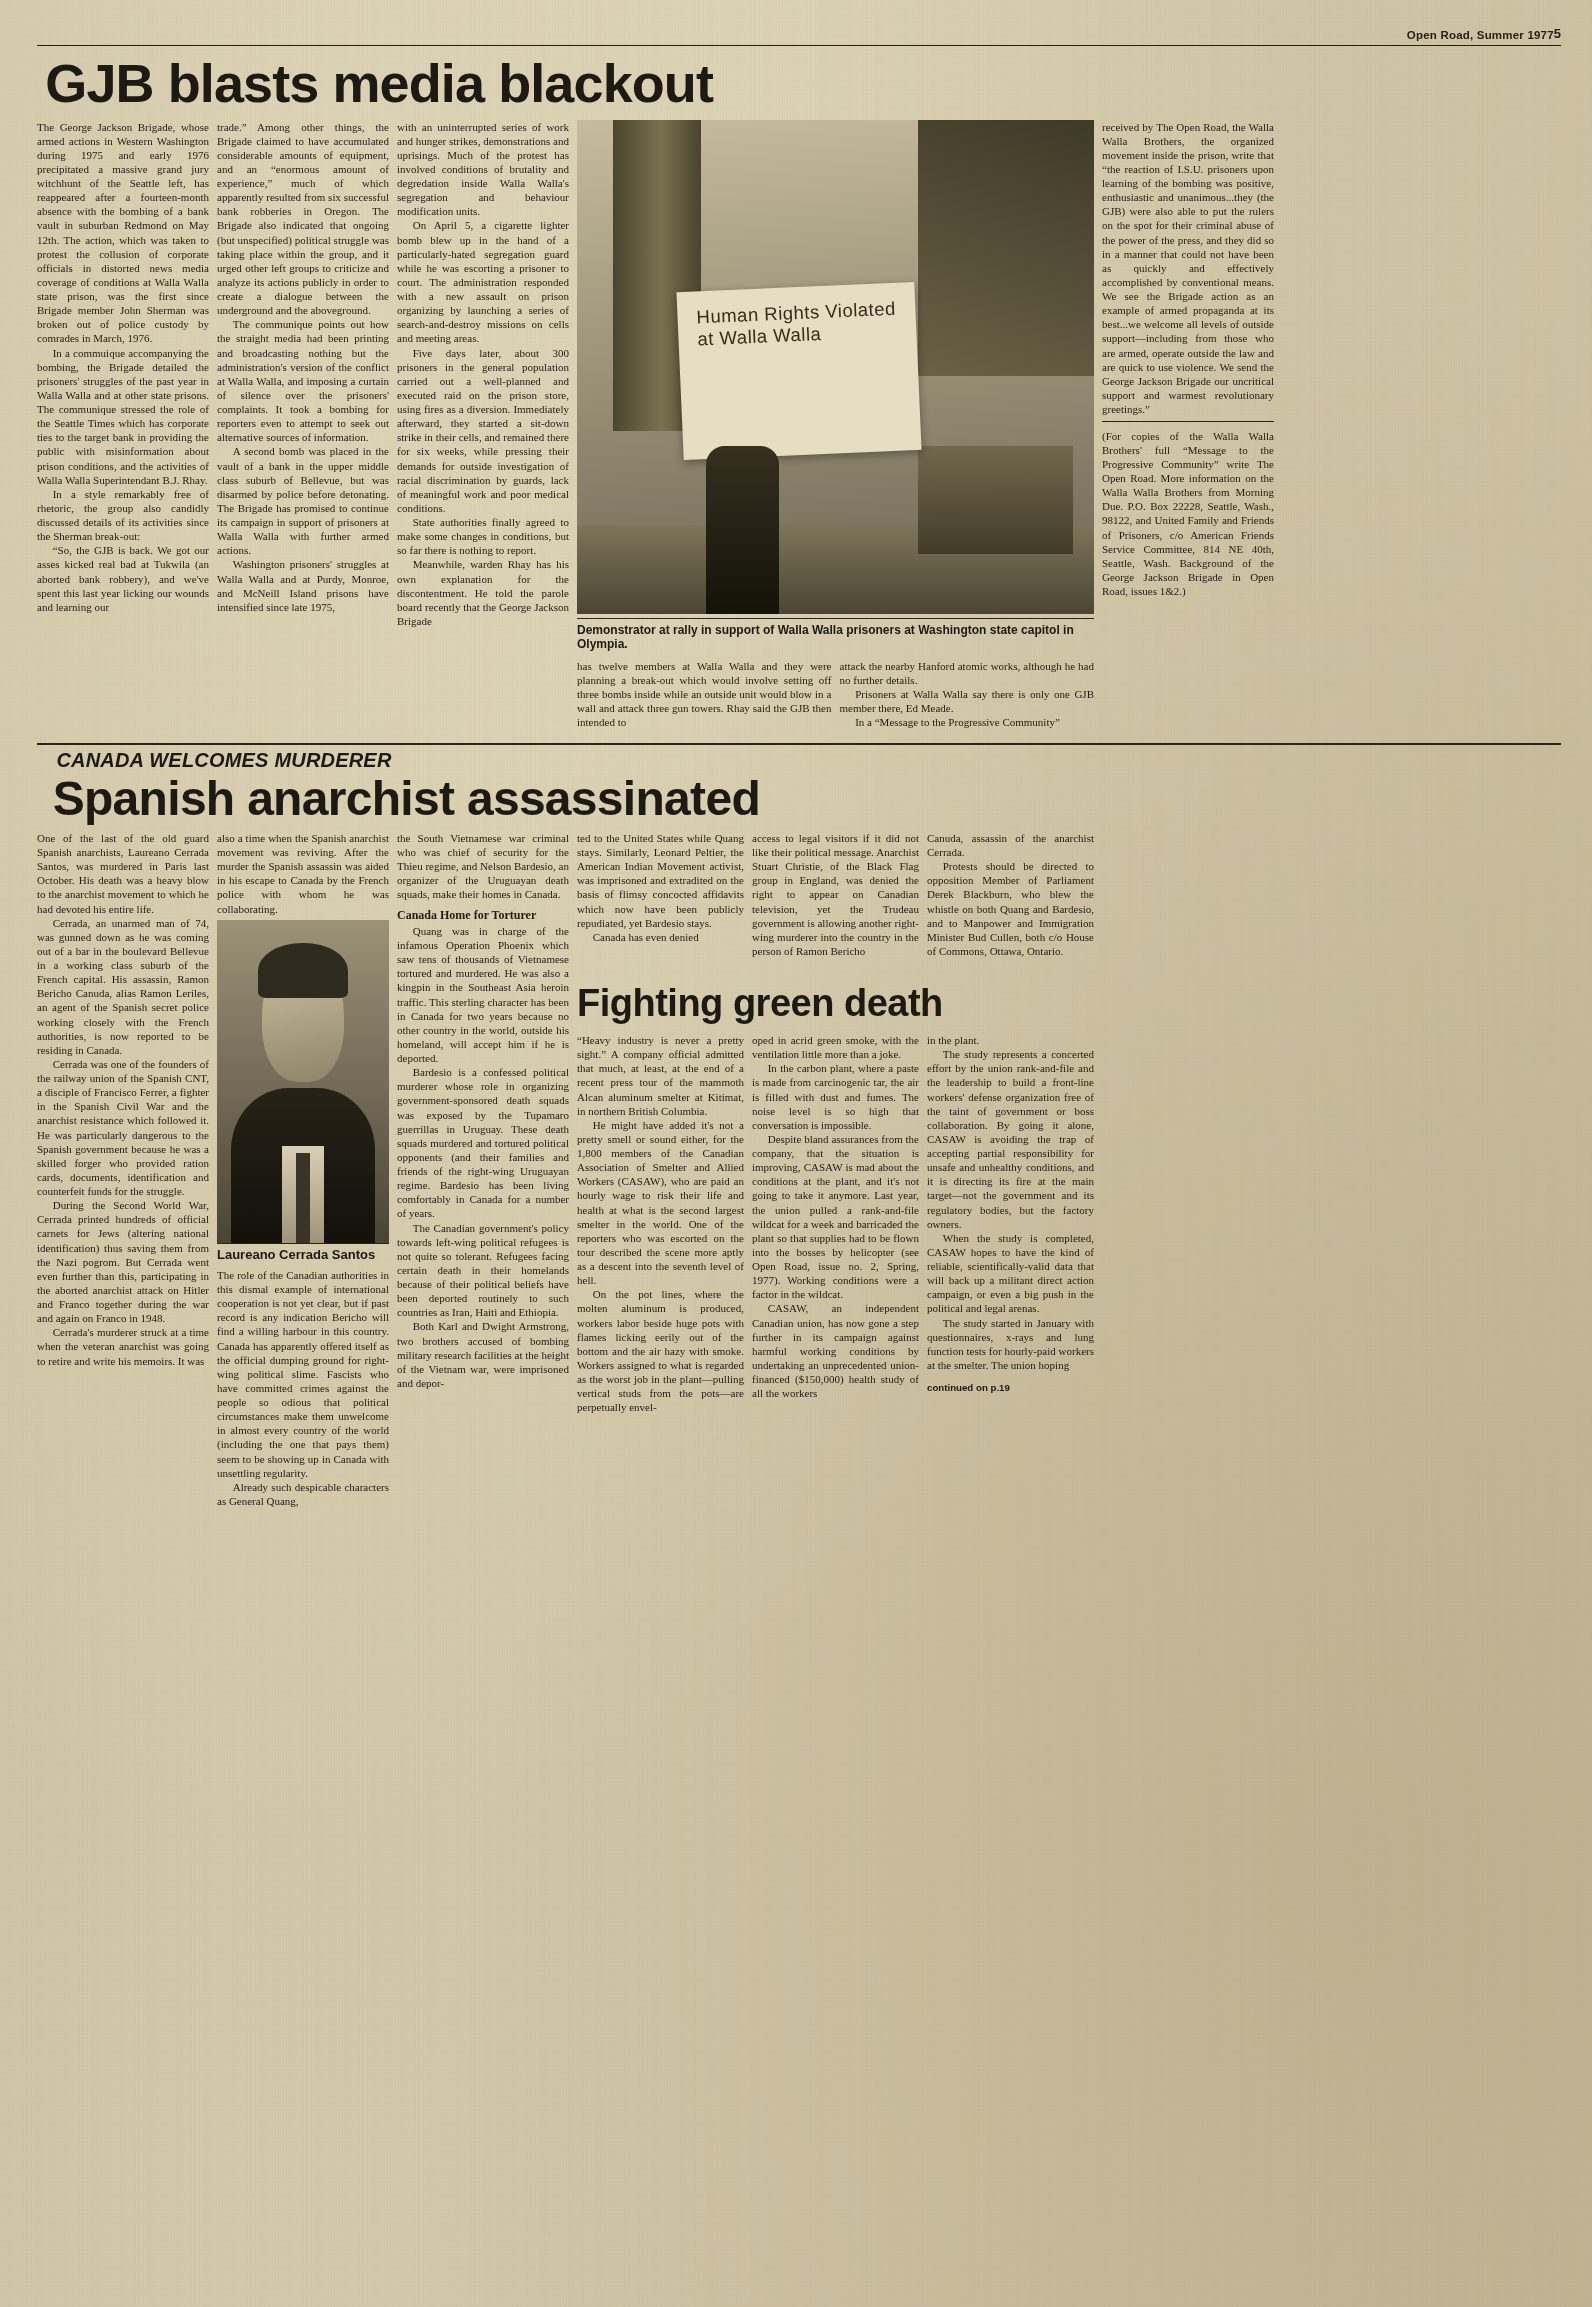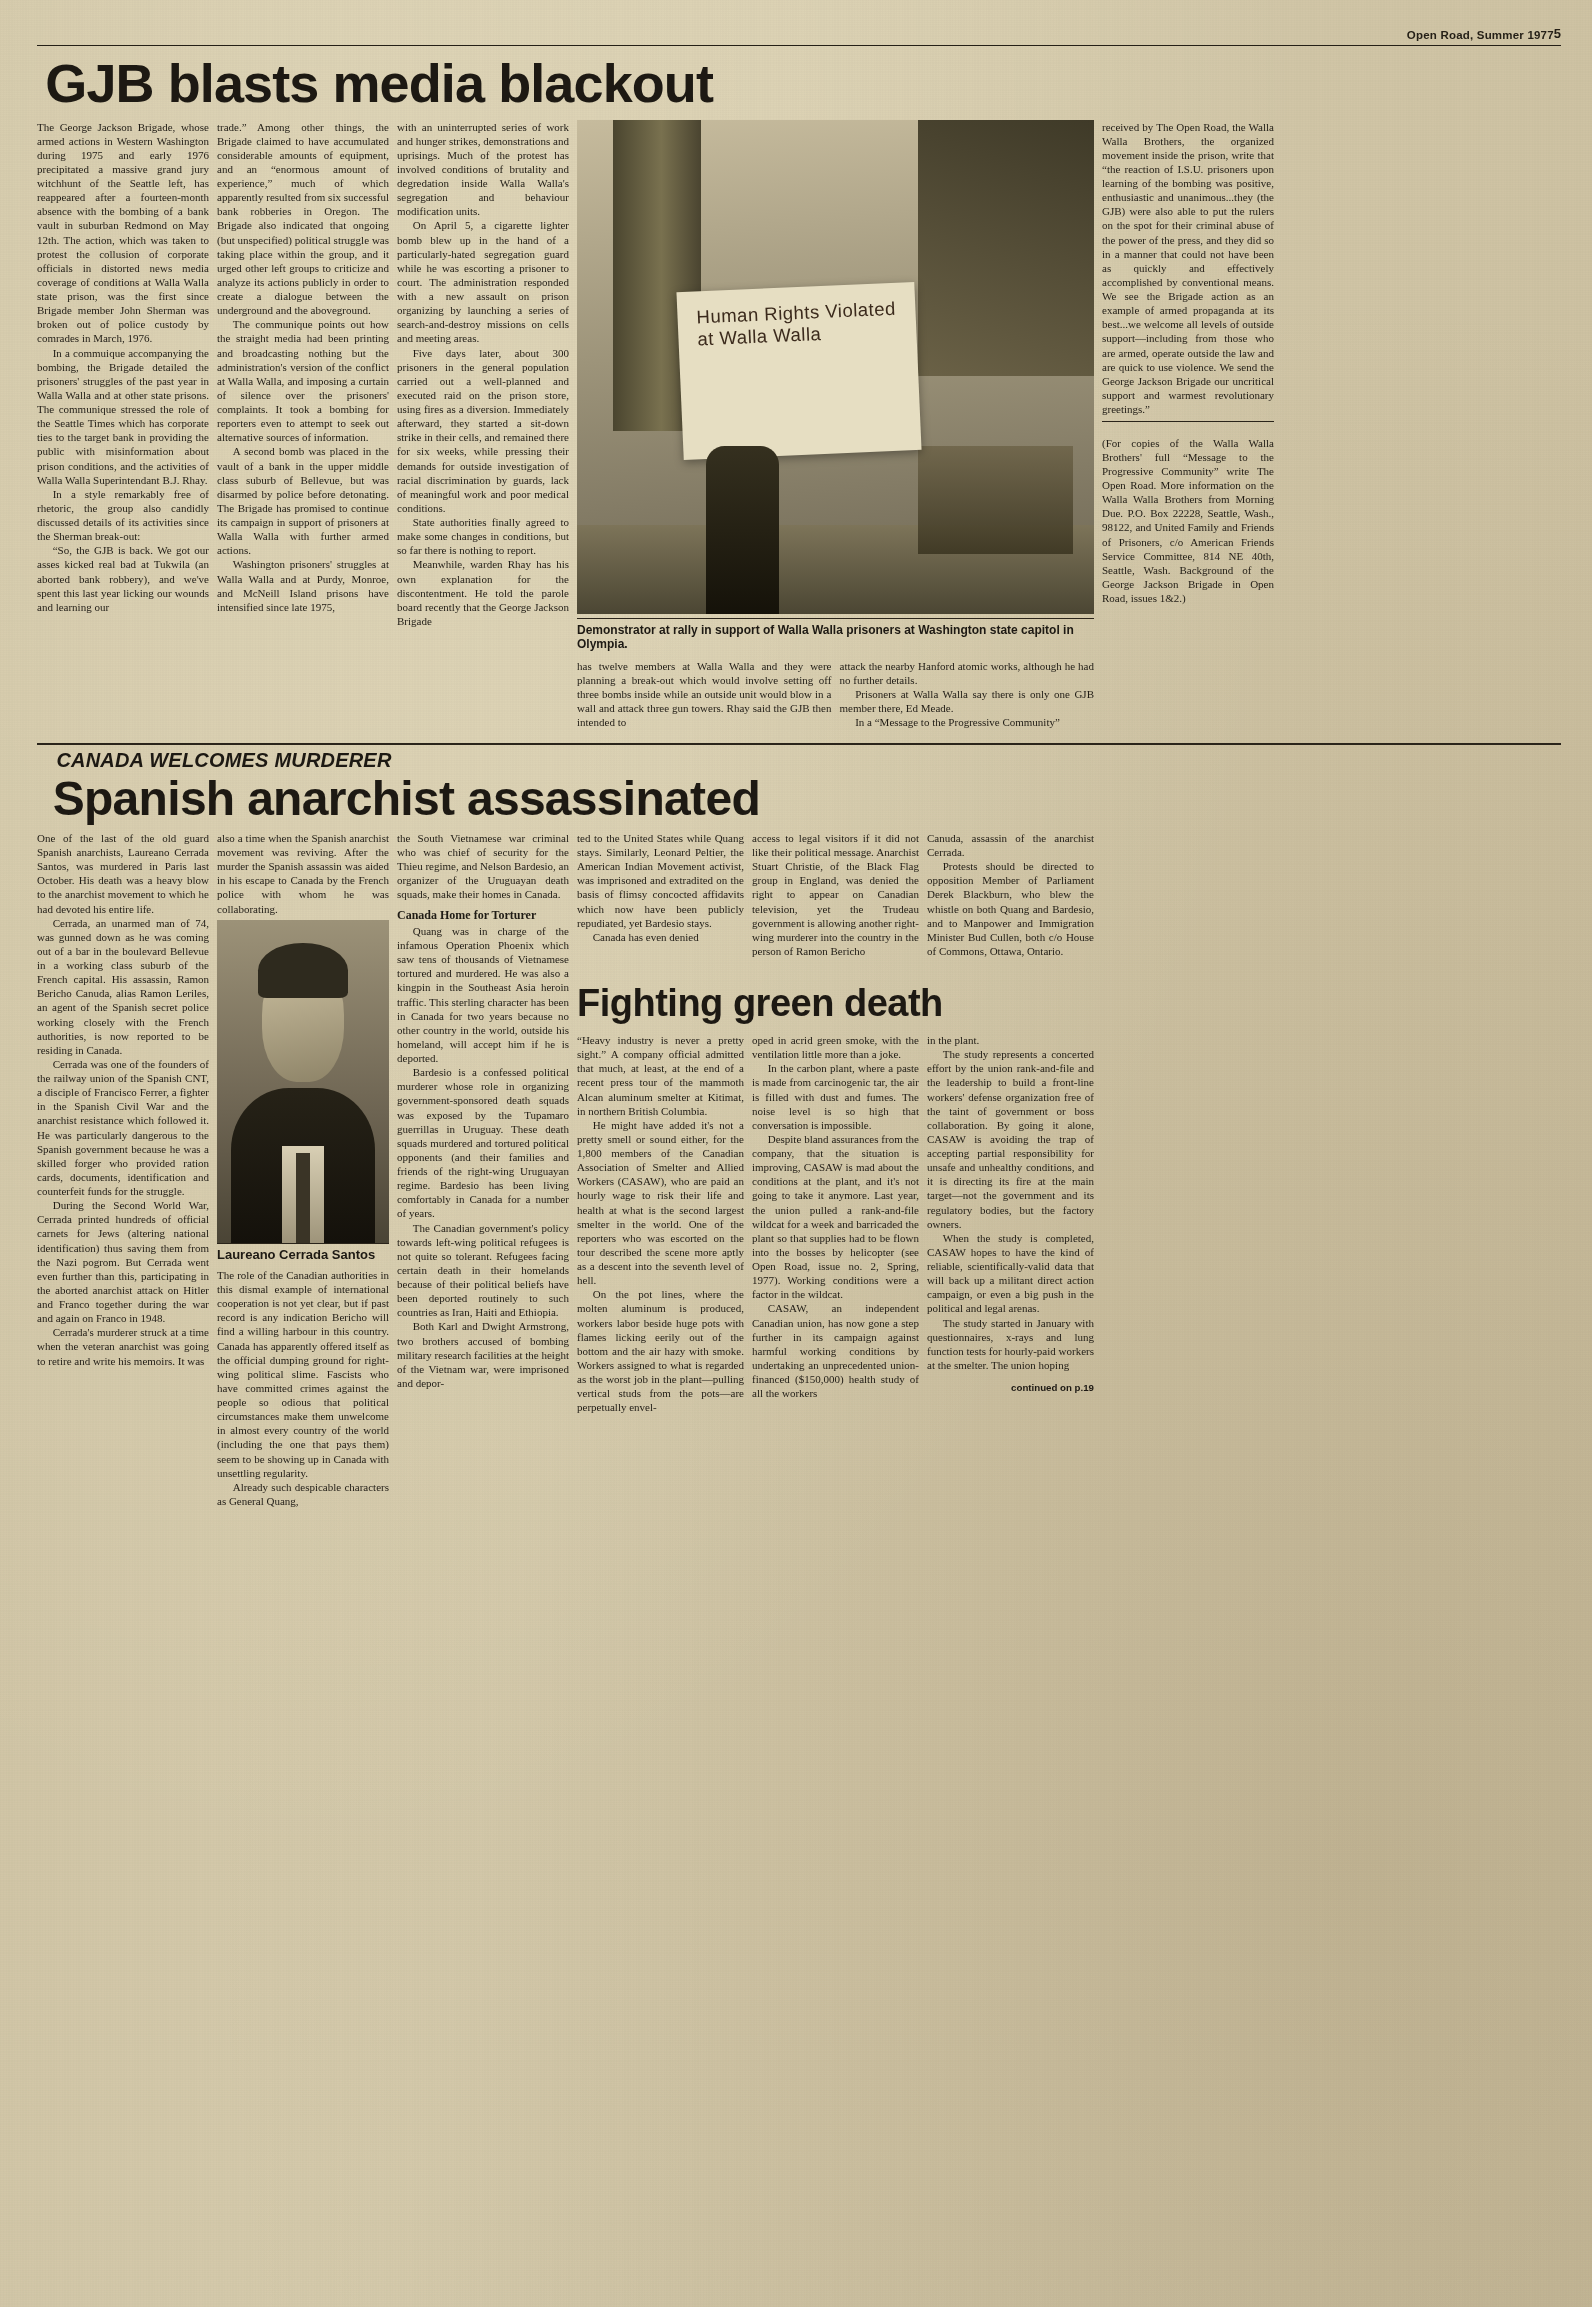--- a/index.html
+++ b/index.html
@@ -143,21 +143,21 @@
     font-weight: bold;
     font-size: 12px;
     line-height: 1.22;
     color: #1d1913;
     border-top: 1.4px solid #2a241a;
     padding-top: 3.7px;
     margin-bottom: 6.5px;
   }
   .sidebar-box {
     border-top: 1.4px solid #2a241a;
-    padding-top: 14px;
+    padding-top: 7px;
     margin-top: 4.6px;
   }
   .portrait {
     width: 100%;
     height: 323px;
     background: linear-gradient(160deg, #8b8168 0%, #6a6150 40%, #4c4638 100%);
     margin: 4.6px 0 0 0;
     position: relative;
     overflow: hidden;
   }
@@ -168,21 +168,21 @@
     color: #1d1913;
     border-top: 1.4px solid #2a241a;
     padding-top: 3.2px;
     margin-bottom: 5.5px;
   }
   .continued {
     font-family: "Liberation Sans", sans-serif;
     font-weight: bold;
     font-size: 9.7px;
     color: #1d1913;
-    text-align: right;
+    text-align: left;
     margin-top: 10px;
   }
   
   .ph-sky { position:absolute; inset:0; background:linear-gradient(175deg,#c6bb9d,#9d947a 45%,#6b6452); }
   .ph-column { position:absolute; left:7%; top:0; width:17%; height:63%; background:linear-gradient(90deg,#4a452f,#79714f 55%,#4a4430); }
   .ph-building { position:absolute; right:0; top:0; width:34%; height:52%; background:linear-gradient(200deg,#3f3a28,#6a6146); }
   .ph-sign { position:absolute; left:20%; top:34%; width:46%; height:34%; background:#e6dec2; transform: rotate(-2.5deg); box-shadow:0 2.8px 9.2px rgba(0,0,0,0.35); }
   .ph-sign-text { position:absolute; left:8%; top:9%; width:84%; font-family:"Liberation Sans",sans-serif; font-size:18.5px; line-height:1.2; color:#3b2a1c; letter-spacing:0.5px; }
   .ph-figure { position:absolute; left:25%; bottom:0; width:14%; height:34%; background:linear-gradient(180deg,#35301f,#151209); border-radius:18.5px 18.5px 0 0; }
   .ph-ground { position:absolute; left:0; bottom:0; width:100%; height:18%; background:linear-gradient(180deg,#7d7459,#4b4633); }

